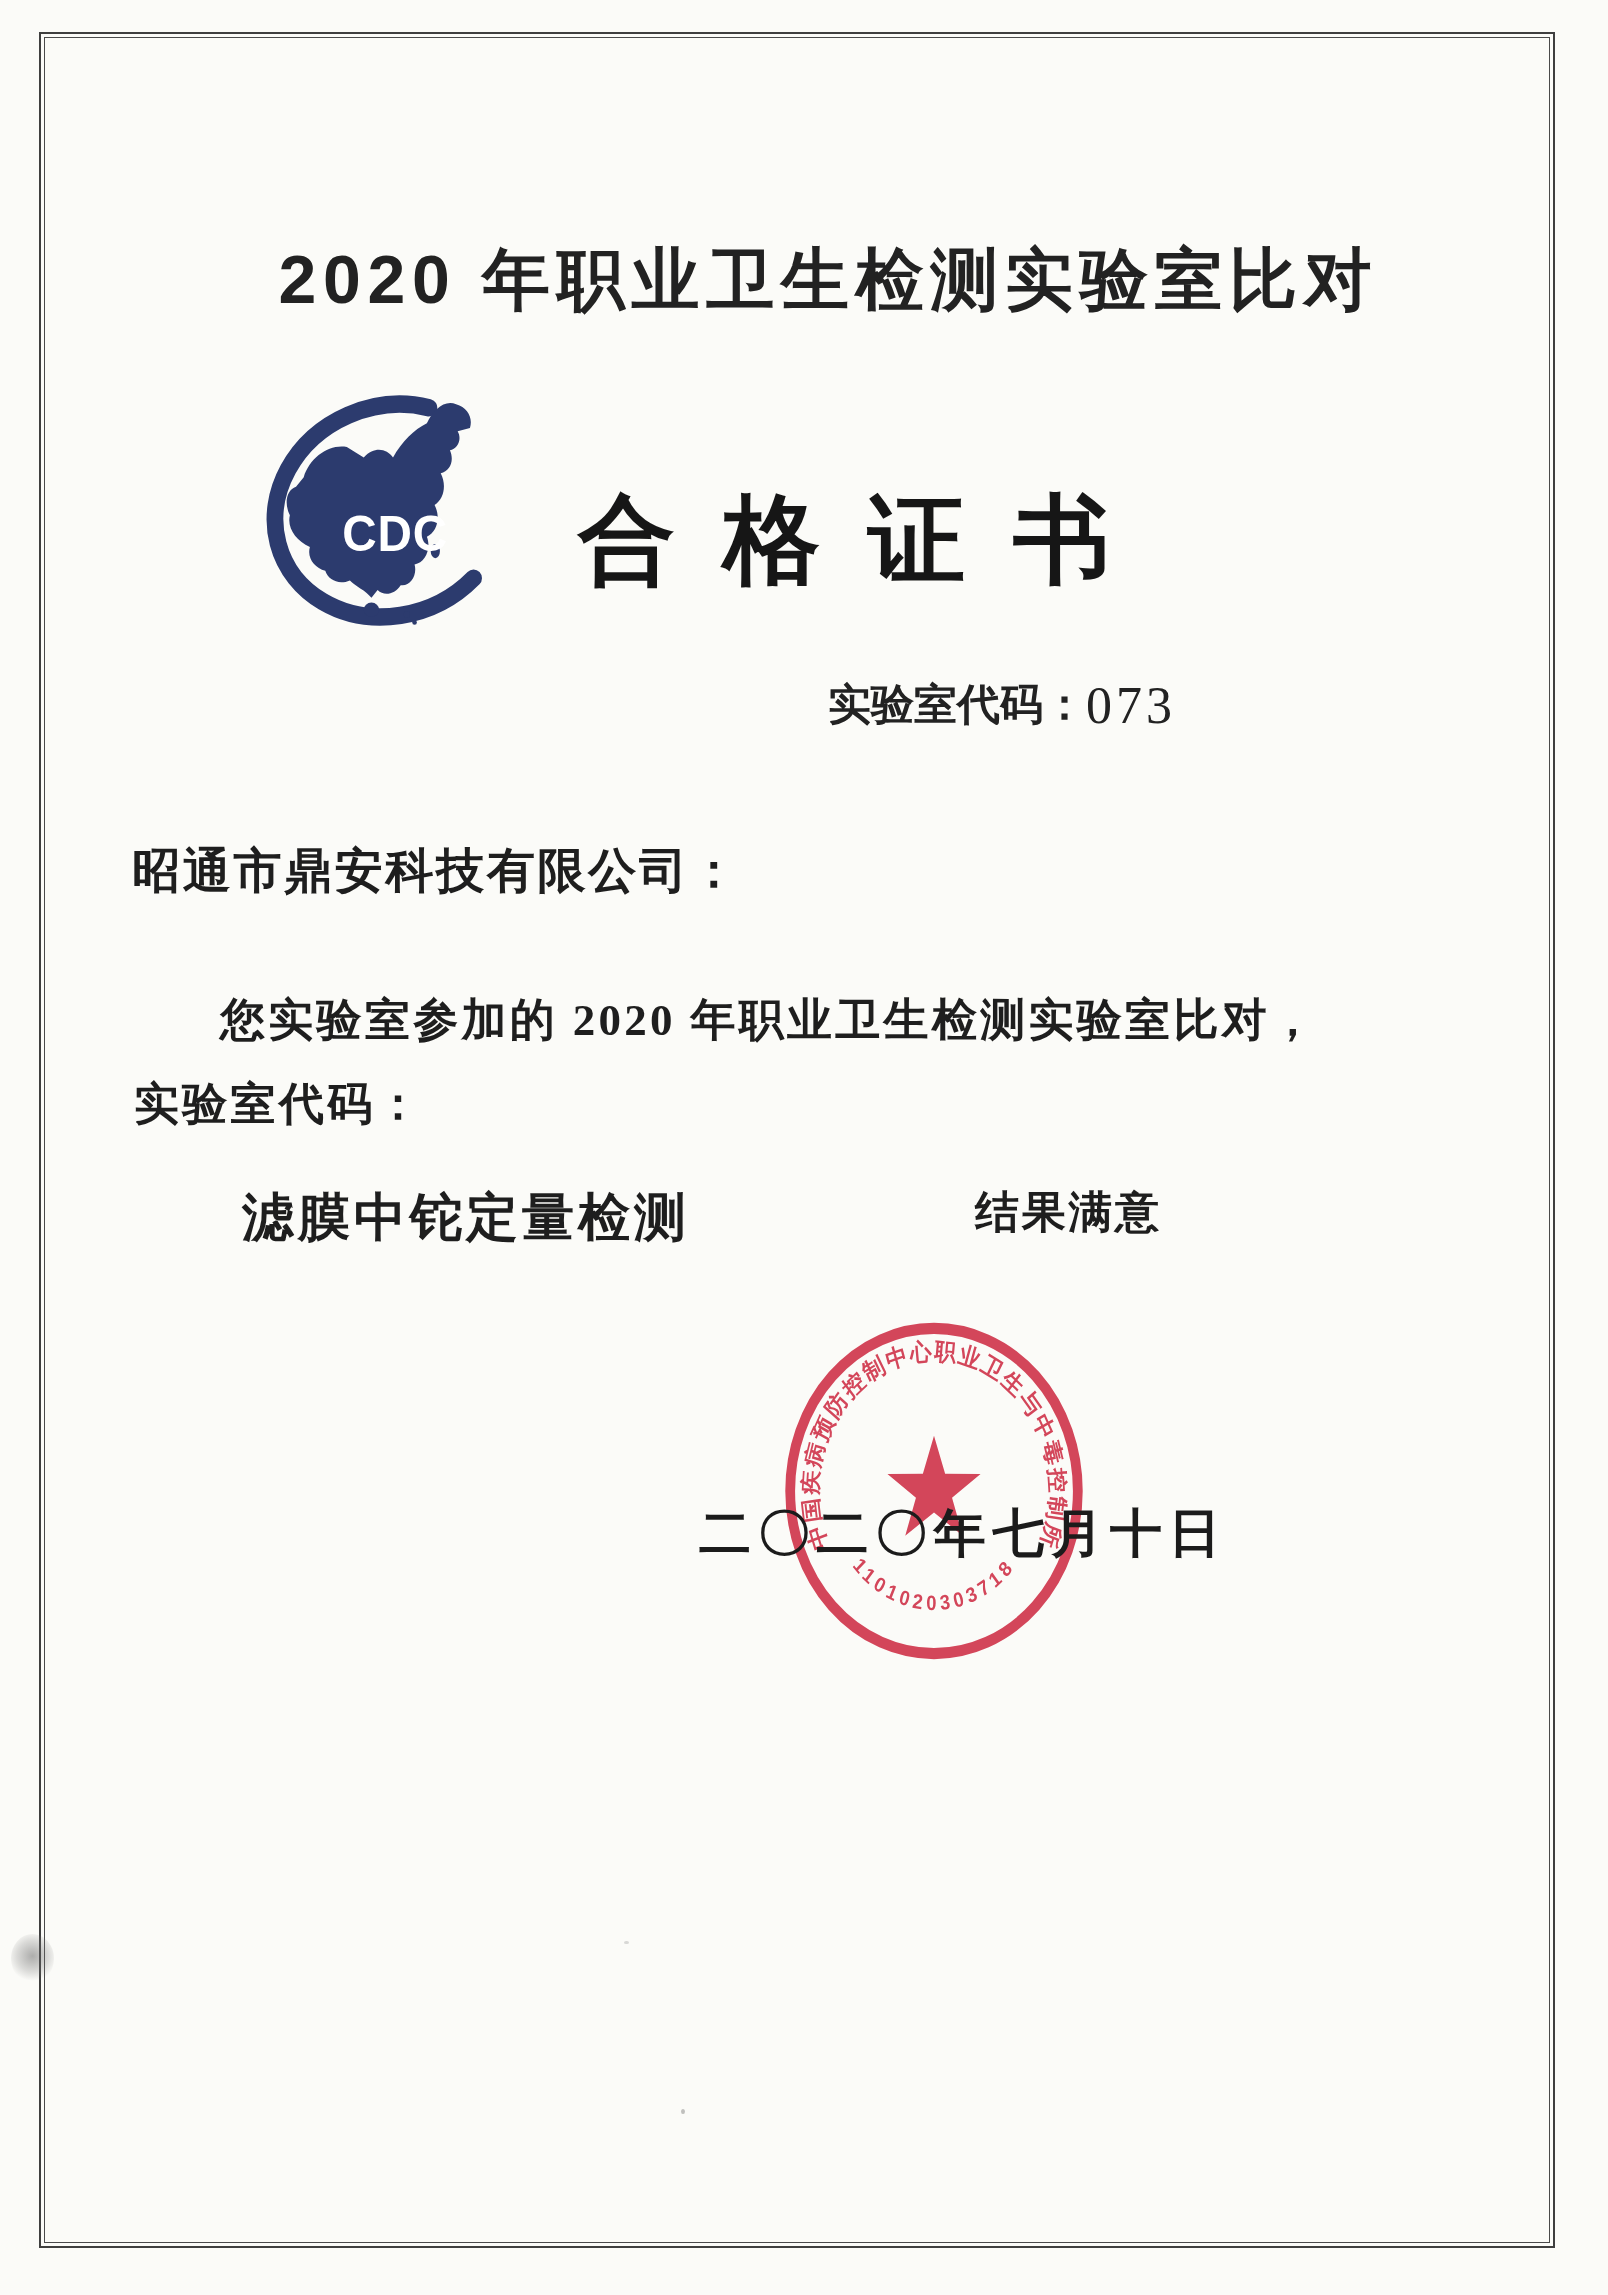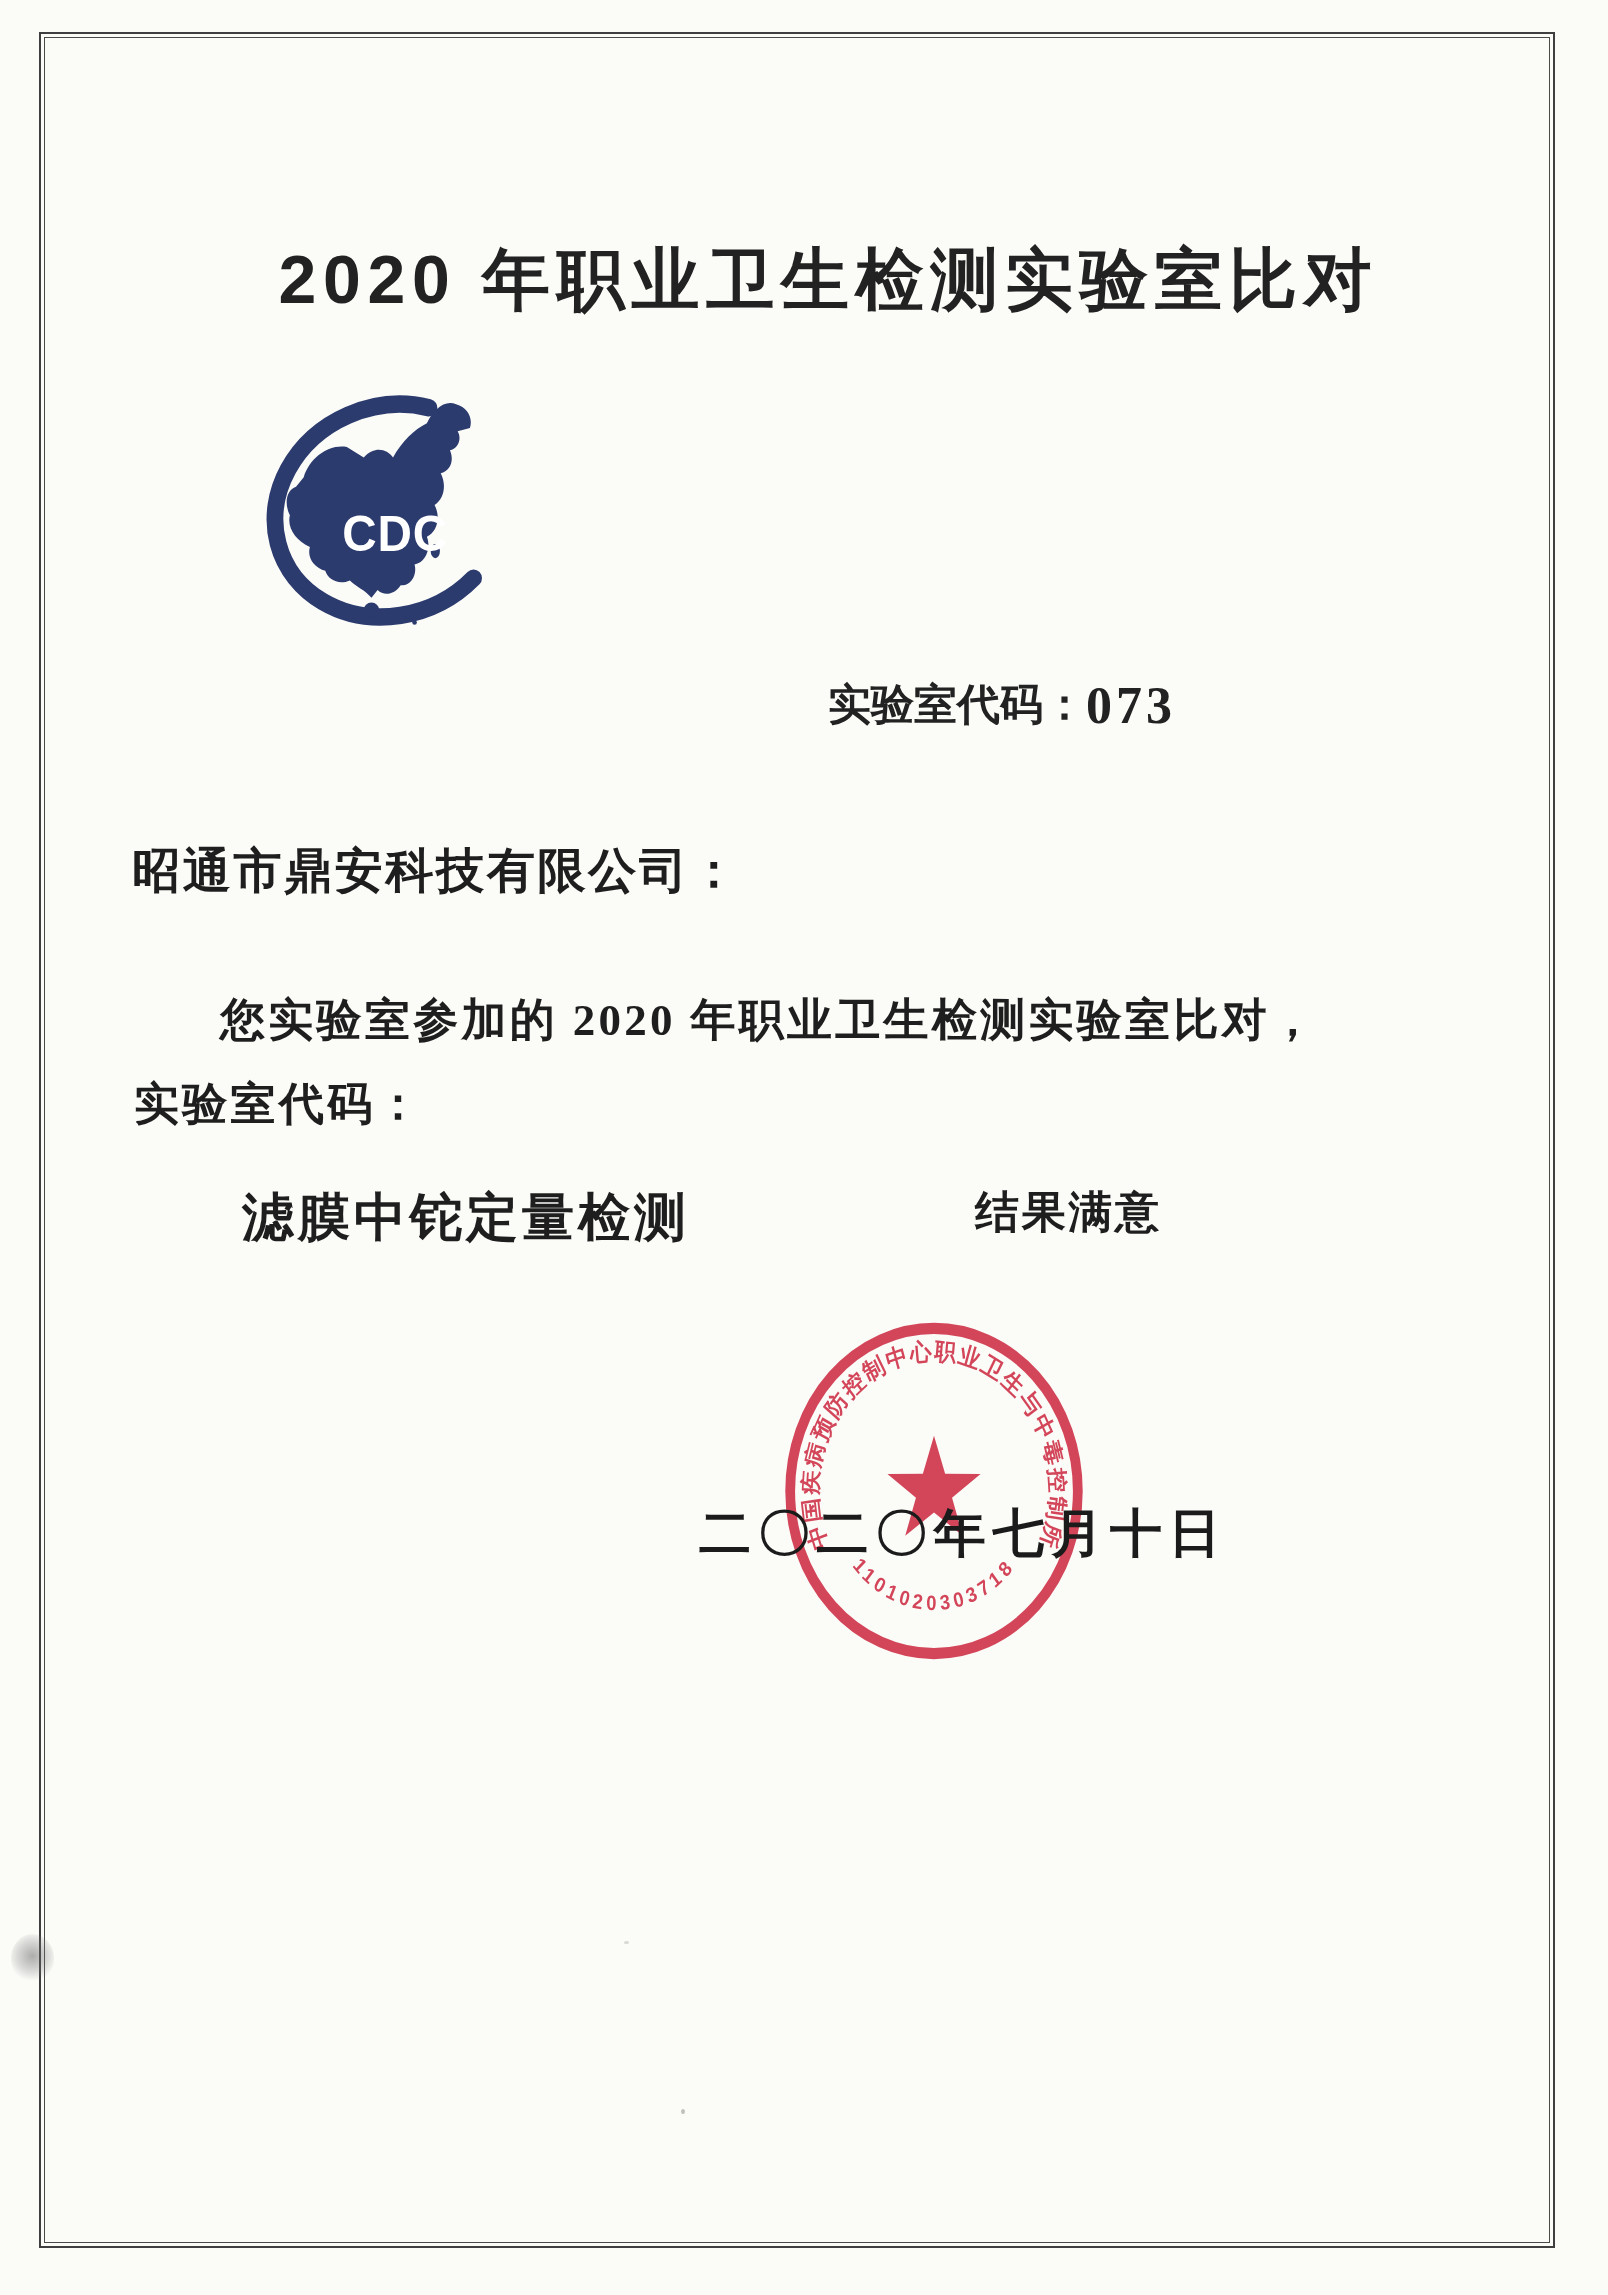--- a/index.html
+++ b/index.html
@@ -27,21 +27,21 @@
   .cert-heading{
     position:absolute;left:578px;top:476px;
     font-size:97px;font-weight:700;letter-spacing:48px;
     color:#161616;white-space:nowrap;
   }
   .lab-code{
     position:absolute;left:828px;top:676px;white-space:nowrap;
     font-size:43px;font-weight:700;color:#222;
   }
   .lab-code .value{
-    font-weight:700;font-size:52px;letter-spacing:4px;
+    font-weight:400;font-size:52px;letter-spacing:4px;
     font-family:"Liberation Serif", serif;vertical-align:-4px;
   }
   .recipient{
     position:absolute;left:132px;top:839px;
     font-size:48px;font-weight:700;letter-spacing:2.7px;white-space:nowrap;
   }
   .body-line-1{
     position:absolute;left:220px;top:955px;
     font-size:45px;font-weight:700;letter-spacing:3.3px;white-space:nowrap;margin-top:35px;
   }
@@ -91,20 +91,21 @@
              C180,268 166,270 158,262 L150,272 C142,262 130,258 122,250
              C108,256 94,250 90,238 C76,234 66,222 70,208
              C52,200 40,184 44,168 C36,152 40,136 52,132 Z"></path>
     <ellipse cx="150" cy="287" rx="10" ry="9" fill="#2c3b6e"></ellipse>
     <ellipse cx="233" cy="213" rx="6" ry="9" fill="#2c3b6e"></ellipse>
     <circle cx="196" cy="293" r="4" fill="#2c3b6e"></circle>
     <circle cx="206" cy="303" r="3" fill="#2c3b6e"></circle>
     <text x="112" y="213" font-family="Liberation Sans, sans-serif" font-size="62" font-weight="700" fill="#ffffff" letter-spacing="1">CDC</text>
   </svg>
 
+  <div class="cert-heading">合格证书</div>
 
   <div class="lab-code">
     <span>实验室代码：</span><span class="value">073</span>
   </div>
 
   <div class="recipient">昭通市鼎安科技有限公司：</div>
 
   <div class="body-line-1">您实验室参加的 2020 年职业卫生检测实验室比对，</div>
   <div class="body-line-2">实验室代码：</div>
 

